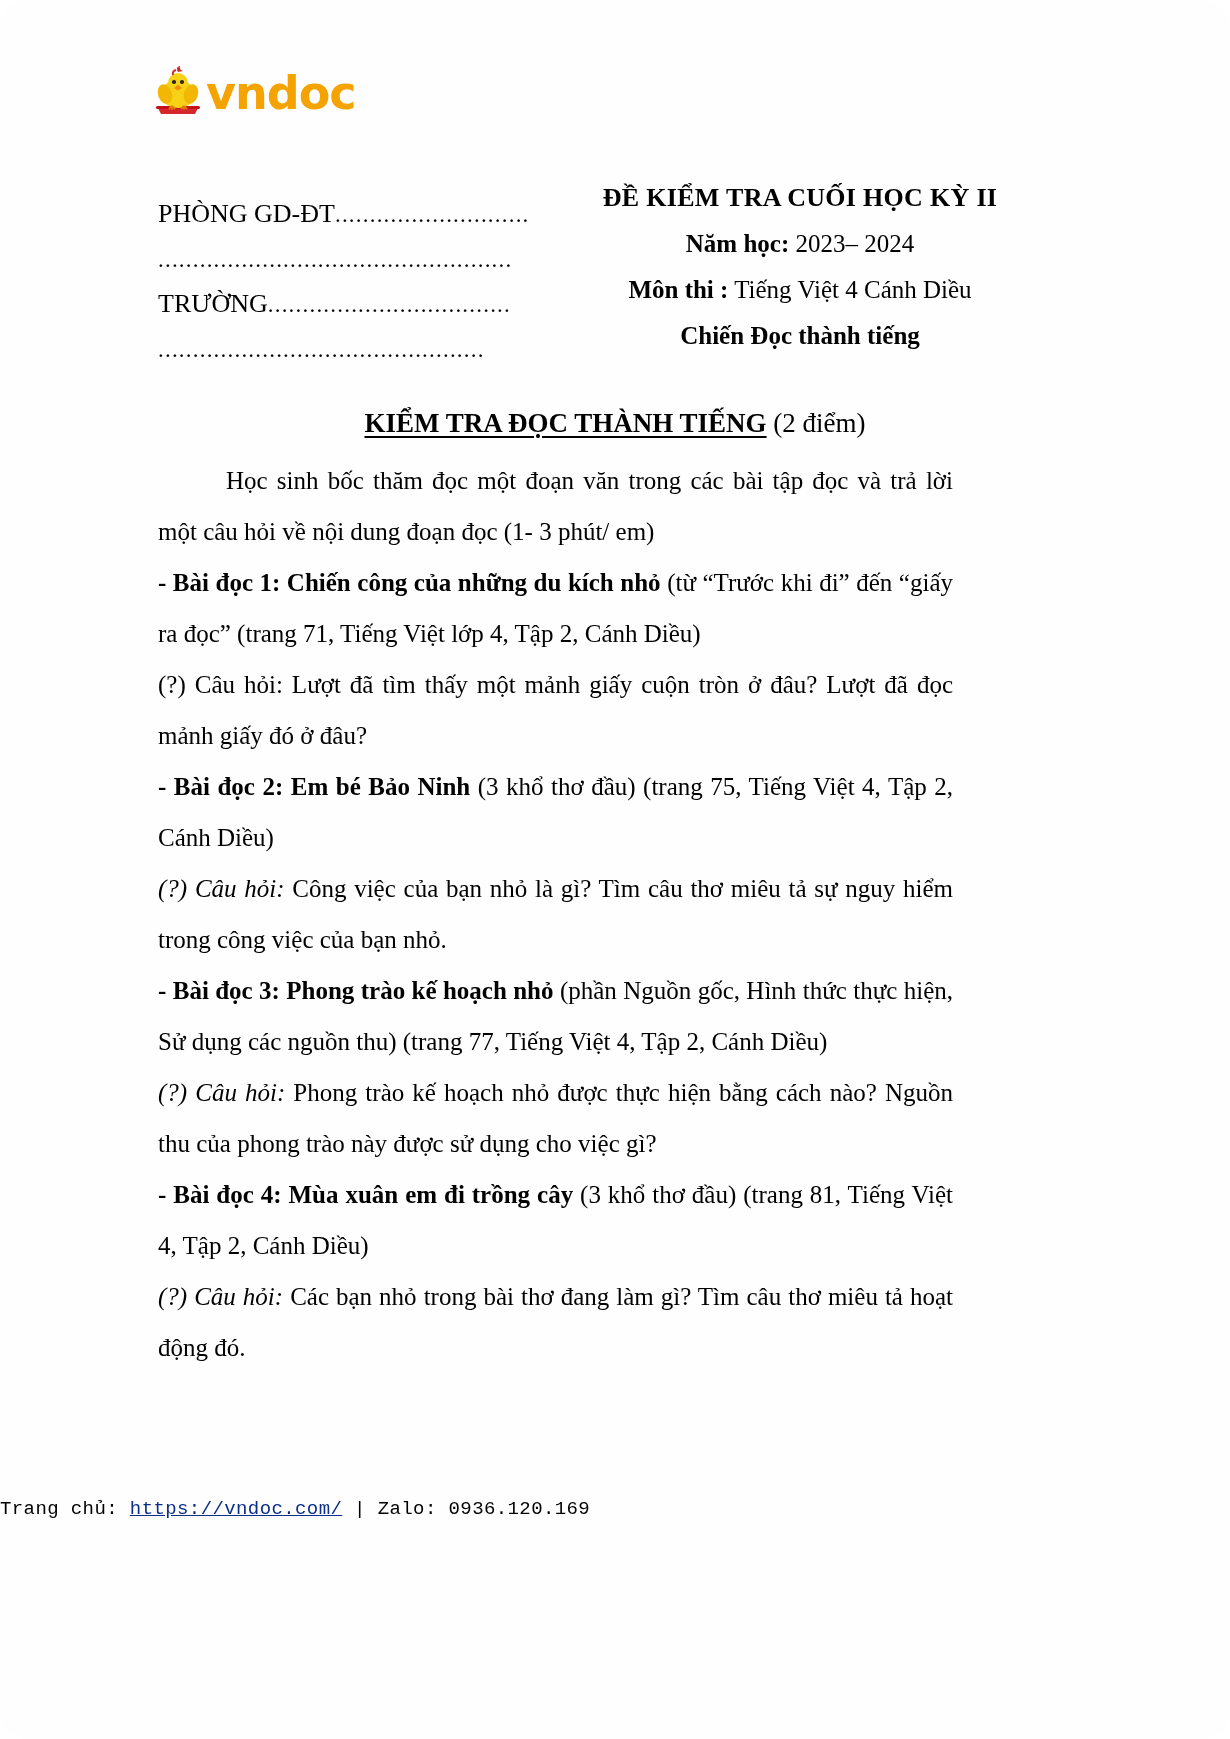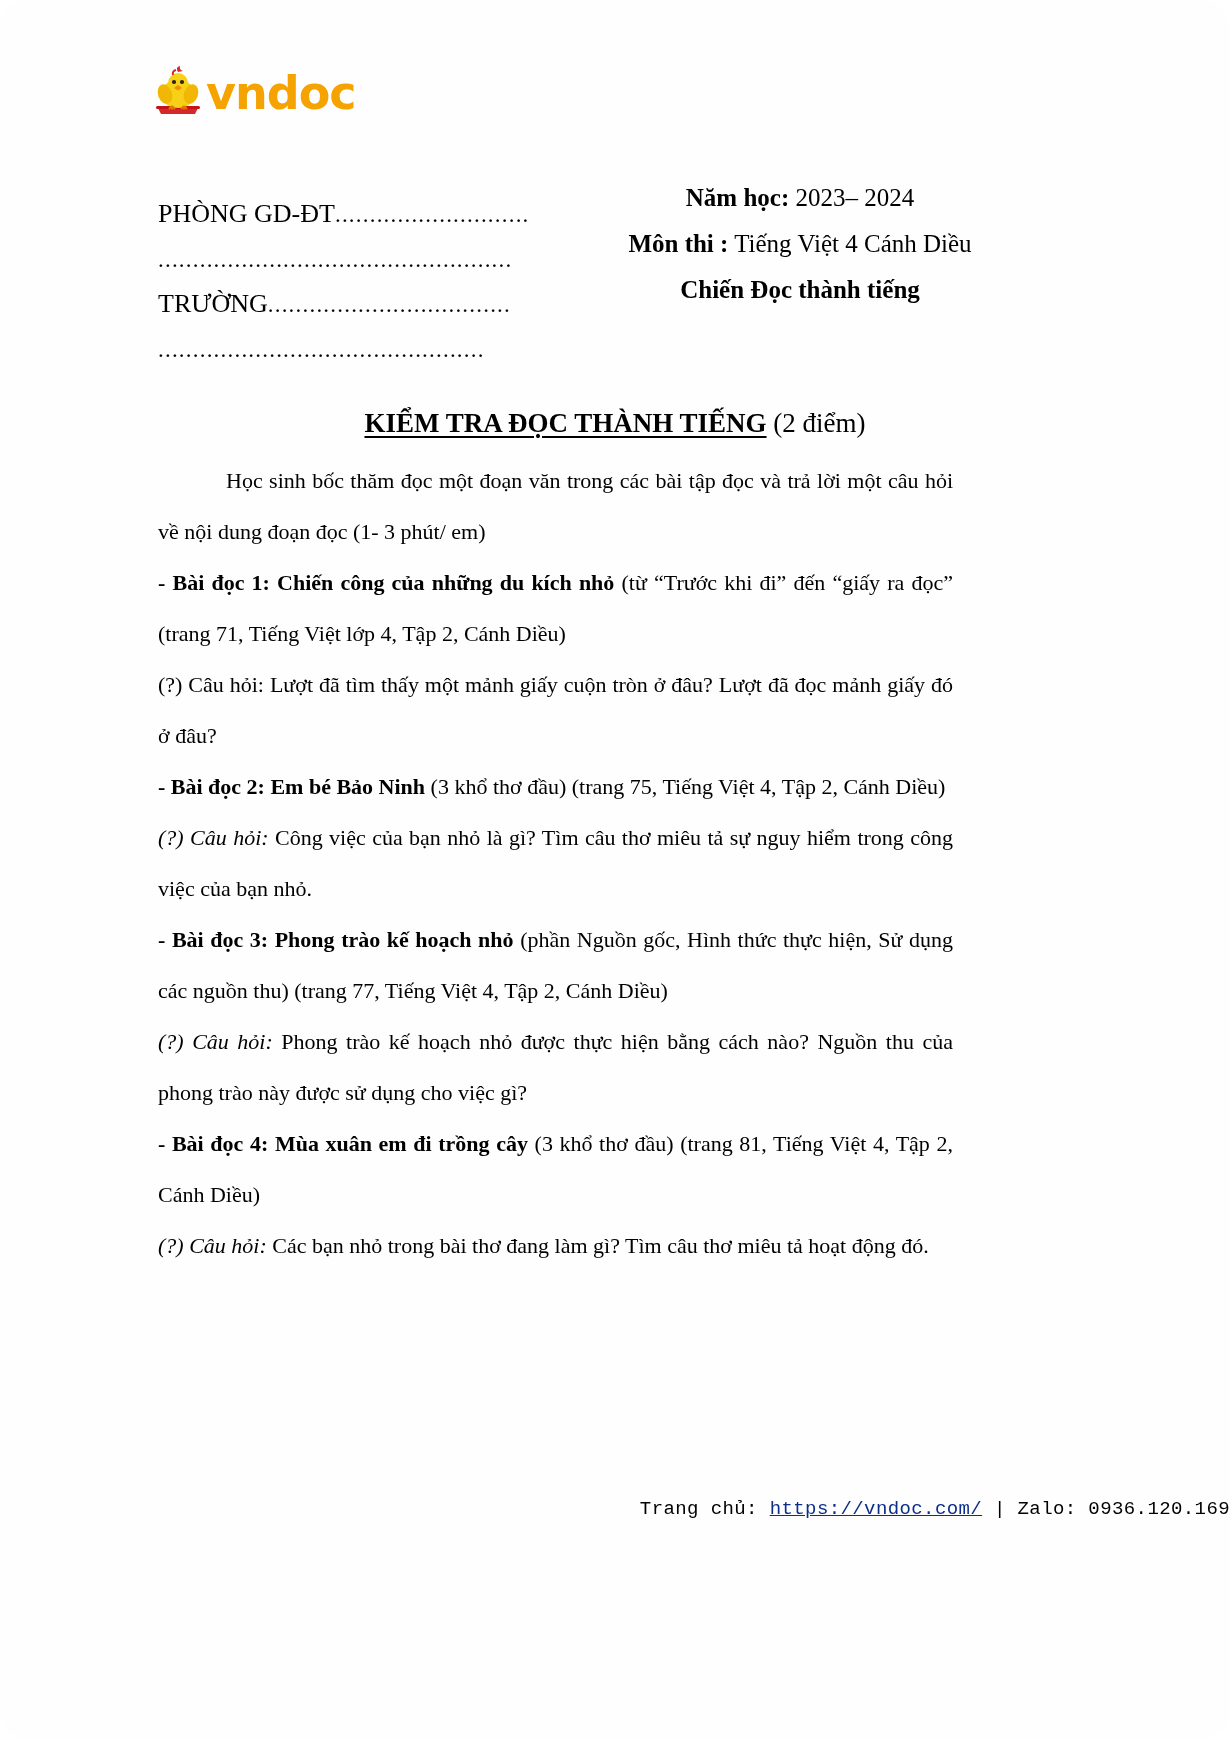--- a/index.html
+++ b/index.html
@@ -95,38 +95,38 @@
     text-underline-offset: 4px;
   }
   .sec-title .pts { font-weight: 400; margin-top: 17px; }
 
   
   .body {
     position: absolute;
     left: 158px;
     top: 455px;
     width: 795px;
-    font-size: 22px;
+    font-size: 25px;
     line-height: 51px;
     text-align: justify;
   }
   .body p {
     margin: 0 0 0 0;
   }
   .body p.indent { text-indent: 68px; }
   .body b { font-weight: 700; }
   .body i { font-style: italic; }
 
   
   .footer {
     position: absolute;
     left: 0;
     top: 1498px;
     width: 1230px;
-    text-align: right;
+    text-align: left;
     font-family: "Liberation Mono", "DejaVu Sans Mono", monospace;
     font-size: 19px;
     letter-spacing: 0.4px;
     color: #000;
   }
   .footer .url {
     text-decoration: underline;
     color: #0b2e8a;
   }
 </style>
@@ -174,20 +174,21 @@
     </div>
     <div class="row">
       <span>TRƯỜNG</span><span class="dots">...................................</span>
     </div>
     <div class="row">
       <span class="dots">...............................................</span>
     </div>
   </div>
 
   <div class="hdr-right">
+    <div class="line1">ĐỀ KIỂM TRA CUỐI HỌC KỲ II</div>
     <div>
       <b>Năm học:</b><span> 2023– 2024</span>
     </div>
     <div>
       <b>Môn thi :</b><span> Tiếng Việt 4 Cánh Diều</span>
     </div>
     <div>
       <b>Chiến Đọc thành tiếng</b>
     </div>
   </div>

